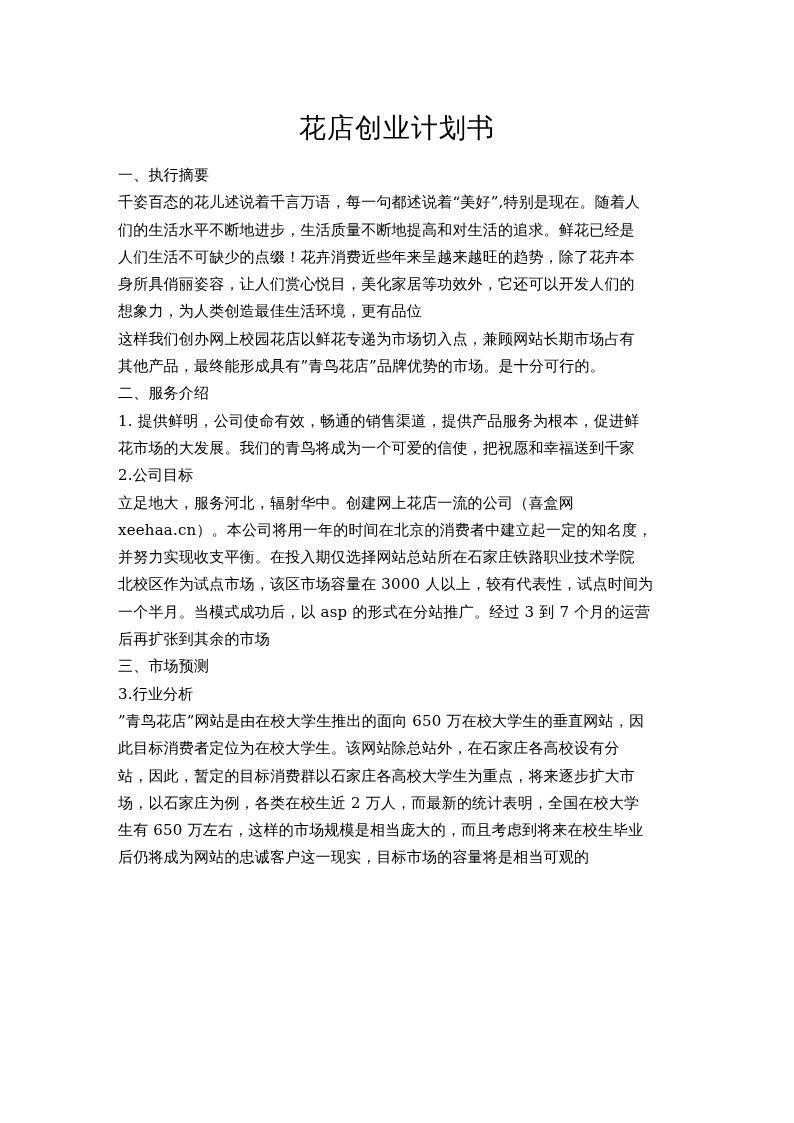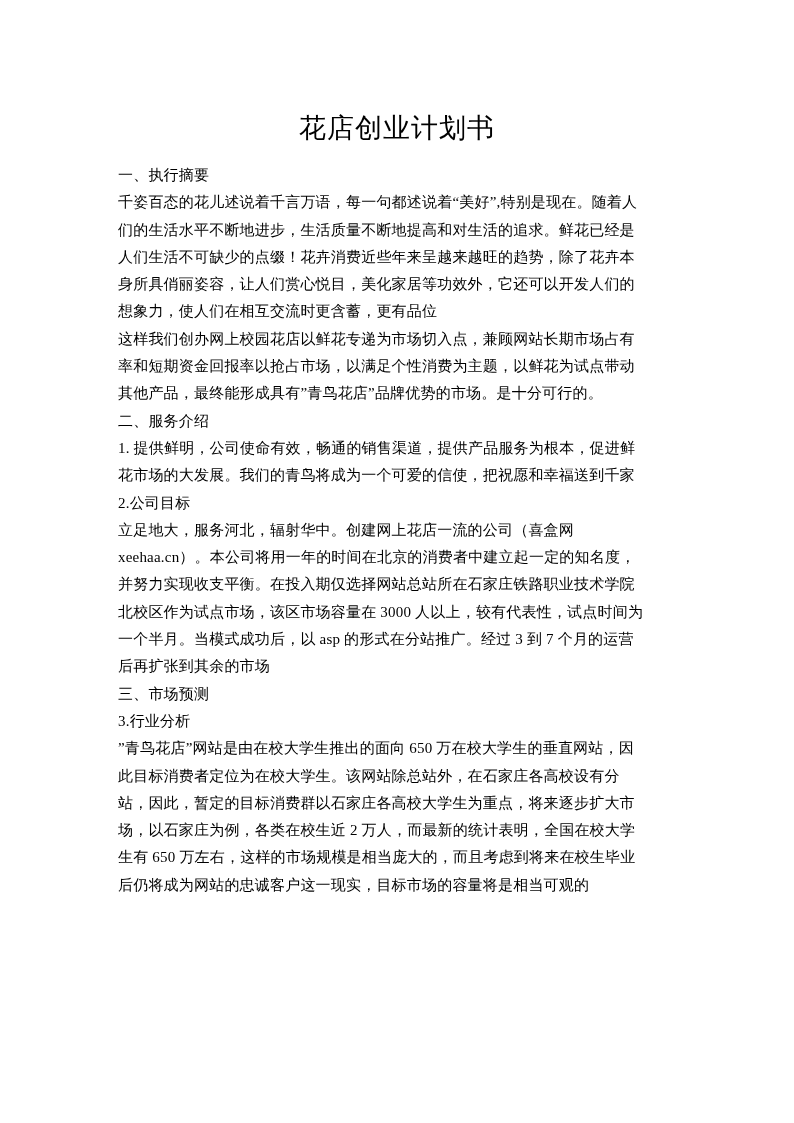--- a/index.html
+++ b/index.html
@@ -1,35 +1,34 @@
 <!DOCTYPE html>
 <html><head>
 <meta charset="utf-8">
 <style>
   html, body { margin: 0; padding: 0; background: #ffffff; }
   body { width: 794px; height: 1123px; position: relative; overflow: hidden; font-family: "DejaVu Serif", "Liberation Serif", serif; color: #000; }
   .page { position: absolute; left: 0; top: 12px; width: 794px; height: 1123px; background: #fff; }
   .title { position: absolute; top: 96px; left: 0; width: 794px; text-align: center; font-size: 27px; line-height: 40px; letter-spacing: 1px; }
-  .body { position: absolute; top: 150px; left: 118px; width: 560px; font-family: Liberation Serif, serif; }
+  .body { position: absolute; top: 150px; left: 118px; width: 560px; }
   .line { height: 27.3px; line-height: 27.3px; font-size: 15px; white-space: nowrap; letter-spacing: 0.2px; }
 </style>
 </head>
 <body>
 
 <div class="page">
   <div class="title">花店创业计划书</div>
   <div class="body">
     <div class="line">一、执行摘要</div>
     <div class="line">千姿百态的花儿述说着千言万语，每一句都述说着“美好”,特别是现在。随着人</div>
     <div class="line">们的生活水平不断地进步，生活质量不断地提高和对生活的追求。鲜花已经是</div>
     <div class="line">人们生活不可缺少的点缀！花卉消费近些年来呈越来越旺的趋势，除了花卉本</div>
     <div class="line">身所具俏丽姿容，让人们赏心悦目，美化家居等功效外，它还可以开发人们的</div>
-    <div class="line">想象力，使人们在相互交流时更含蓄，更有品位</div>
+    <div class="line">想象力，为人类创造最佳生活环境，更有品位</div>
     <div class="line">这样我们创办网上校园花店以鲜花专递为市场切入点，兼顾网站长期市场占有</div>
-    <div class="line">率和短期资金回报率以抢占市场，以满足个性消费为主题，以鲜花为试点带动</div>
     <div class="line">其他产品，最终能形成具有”青鸟花店”品牌优势的市场。是十分可行的。</div>
     <div class="line">二、服务介绍</div>
     <div class="line">1. 提供鲜明，公司使命有效，畅通的销售渠道，提供产品服务为根本，促进鲜</div>
     <div class="line">花市场的大发展。我们的青鸟将成为一个可爱的信使，把祝愿和幸福送到千家</div>
     <div class="line">2.公司目标</div>
     <div class="line">立足地大，服务河北，辐射华中。创建网上花店一流的公司（喜盒网</div>
     <div class="line">xeehaa.cn）。本公司将用一年的时间在北京的消费者中建立起一定的知名度，</div>
     <div class="line">并努力实现收支平衡。在投入期仅选择网站总站所在石家庄铁路职业技术学院</div>
     <div class="line">北校区作为试点市场，该区市场容量在 3000 人以上，较有代表性，试点时间为</div>
     <div class="line">一个半月。当模式成功后，以 asp 的形式在分站推广。经过 3 到 7 个月的运营</div>

